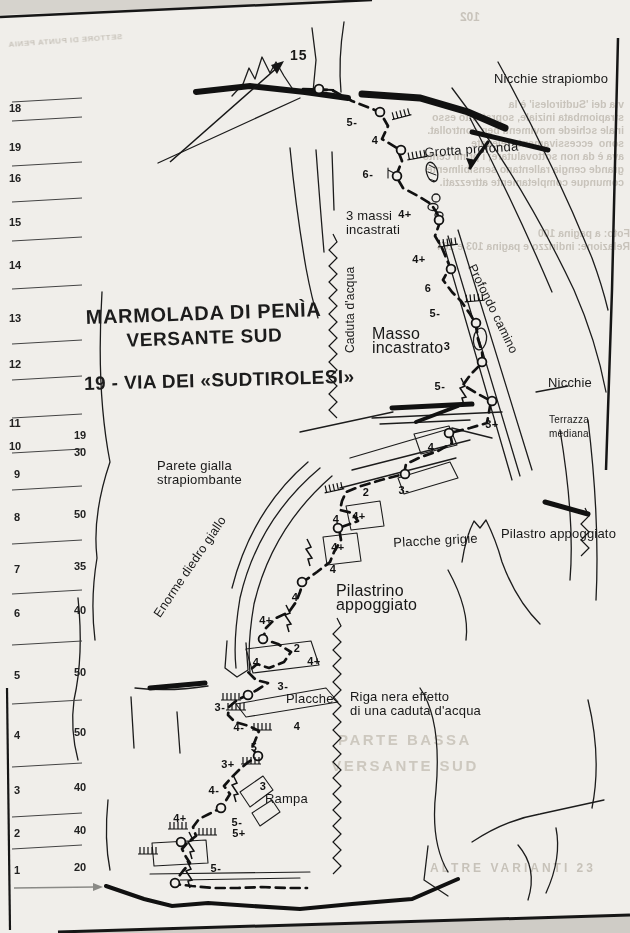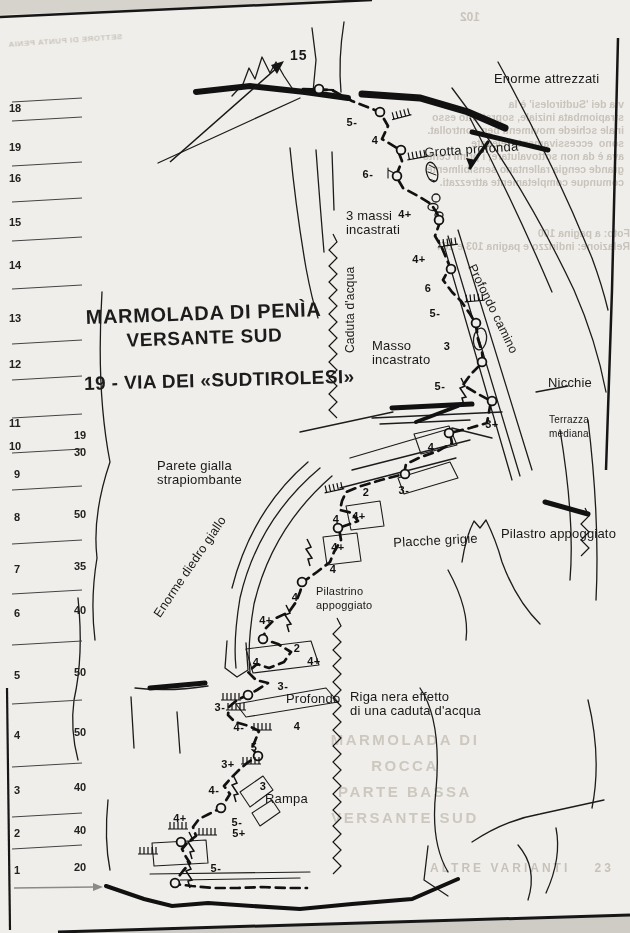--- a/index.html
+++ b/index.html
@@ -39,27 +39,26 @@
       <div>sono  eccessivamente  elevate</div>
       <div>ava è da non sottovalutare; i primi cento</div>
       <div>grande cengia rallentano sensibilmente</div>
       <div>comunque completamente attrezzati.</div>
     </div>
   <div class="bleed mirror bleed-par" style="left:452px;top:227px;width:178px">
     <div>Foto: a pagina 100</div>
     <div>Relazione: indirizzo e pagina 103 e 104</div>
   </div>
   <div class="bleed bleed-center" id="bleed-center">
-      <div>MARMOLADA DI ROCCA</div>
       <div>PARTE BASSA</div>
       <div>VERSANTE SUD</div>
     </div>
   <div class="bleed bleed-br">
     <span>ALTRE VARIANTI</span>
-    <span style="margin-left:18px">23</span>
+    <span style="">23</span>
   </div>
 
   <svg viewBox="0 0 630 933">
     <g stroke="#161616" fill="none">
       <polygon points="0,0 372,0 0,15" fill="#d6d3cd" stroke="none"></polygon>
       <path d="M0,17 L372,0" stroke-width="2.5"></path>
       <polygon points="56,933 630,916 630,933" fill="#cfccc6" stroke="none"></polygon>
       <path d="M58,932 L630,915" stroke-width="3"></path>
       <path d="M618,38 L612,290 L606,470" stroke-width="2.5"></path>
       <path d="M7,688 L10,930" stroke-width="2.2"></path>
@@ -231,39 +230,39 @@
       <div class="pnum" style="left:14px;top:669px">5</div>
       <div class="plen" style="left:74px;top:666px">50</div>
       <div class="pnum" style="left:14px;top:729px">4</div>
       <div class="plen" style="left:74px;top:726px">50</div>
       <div class="pnum" style="left:14px;top:784px">3</div>
       <div class="plen" style="left:74px;top:781px">40</div>
       <div class="pnum" style="left:14px;top:827px">2</div>
       <div class="plen" style="left:74px;top:824px">40</div>
       <div class="pnum" style="left:14px;top:864px">1</div>
       <div class="plen" style="left:74px;top:861px">20</div>
-      <div class="lbl" style="left:494px;top:72px;font-size:13px">Enorme attrezzati</div>
+      <div class="lbl" style="left:494px;top:72px;font-size:13px">Nicchie strapiombo</div>
       <div class="lbl" style="left:424px;top:146px;font-size:13px;transform:rotate(-4deg)">Grotta profonda</div>
       <div class="lbl" style="left:346px;top:209px;font-size:13px">3 massi
 incastrati</div>
       <div class="lbl" style="left:343px;top:353px;font-size:12px;transform:rotate(-90deg)">Caduta d'acqua</div>
-      <div class="lbl" style="left:372px;top:339px;font-size:13px">Masso
+      <div class="lbl" style="left:372px;top:327px;font-size:16px">Masso
 incastrato</div>
       <div class="lbl" style="left:478px;top:262px;font-size:12.5px;transform:rotate(64deg)">Profondo camino</div>
       <div class="lbl" style="left:548px;top:376px;font-size:13px">Nicchie</div>
       <div class="lbl" style="left:549px;top:413px;font-size:10px">Terrazza
 mediana</div>
       <div class="lbl" style="left:157px;top:459px;font-size:13px">Parete gialla
 strapiombante</div>
       <div class="lbl" style="left:151px;top:612px;font-size:12.5px;transform:rotate(-56deg)">Enorme diedro giallo</div>
       <div class="lbl" style="left:393px;top:536px;font-size:13px;transform:rotate(-3deg)">Placche grigie</div>
       <div class="lbl" style="left:501px;top:527px;font-size:13px">Pilastro appoggiato</div>
-      <div class="lbl" style="left:316px;top:584px;font-size:11px">Pilastrino
+      <div class="lbl" style="left:336px;top:584px;font-size:16px">Pilastrino
 appoggiato</div>
-      <div class="lbl" style="left:286px;top:692px;font-size:13px">Profondo</div>
+      <div class="lbl" style="left:286px;top:692px;font-size:13px">Placche</div>
       <div class="lbl" style="left:350px;top:690px;font-size:13px">Riga nera effetto
 di una caduta d'acqua</div>
       <div class="lbl" style="left:265px;top:792px;font-size:13px">Rampa</div>
       <div class="lbl" style="left:290px;top:48px;font-size:14px;font-weight:bold;letter-spacing:1px">15</div>
       <div class="grade" style="left:352px;top:122px">5-</div>
       <div class="grade" style="left:375px;top:140px">4</div>
       <div class="grade" style="left:368px;top:174px">6-</div>
       <div class="grade" style="left:405px;top:214px">4+</div>
       <div class="grade" style="left:419px;top:259px">4+</div>
       <div class="grade" style="left:428px;top:288px">6</div>

